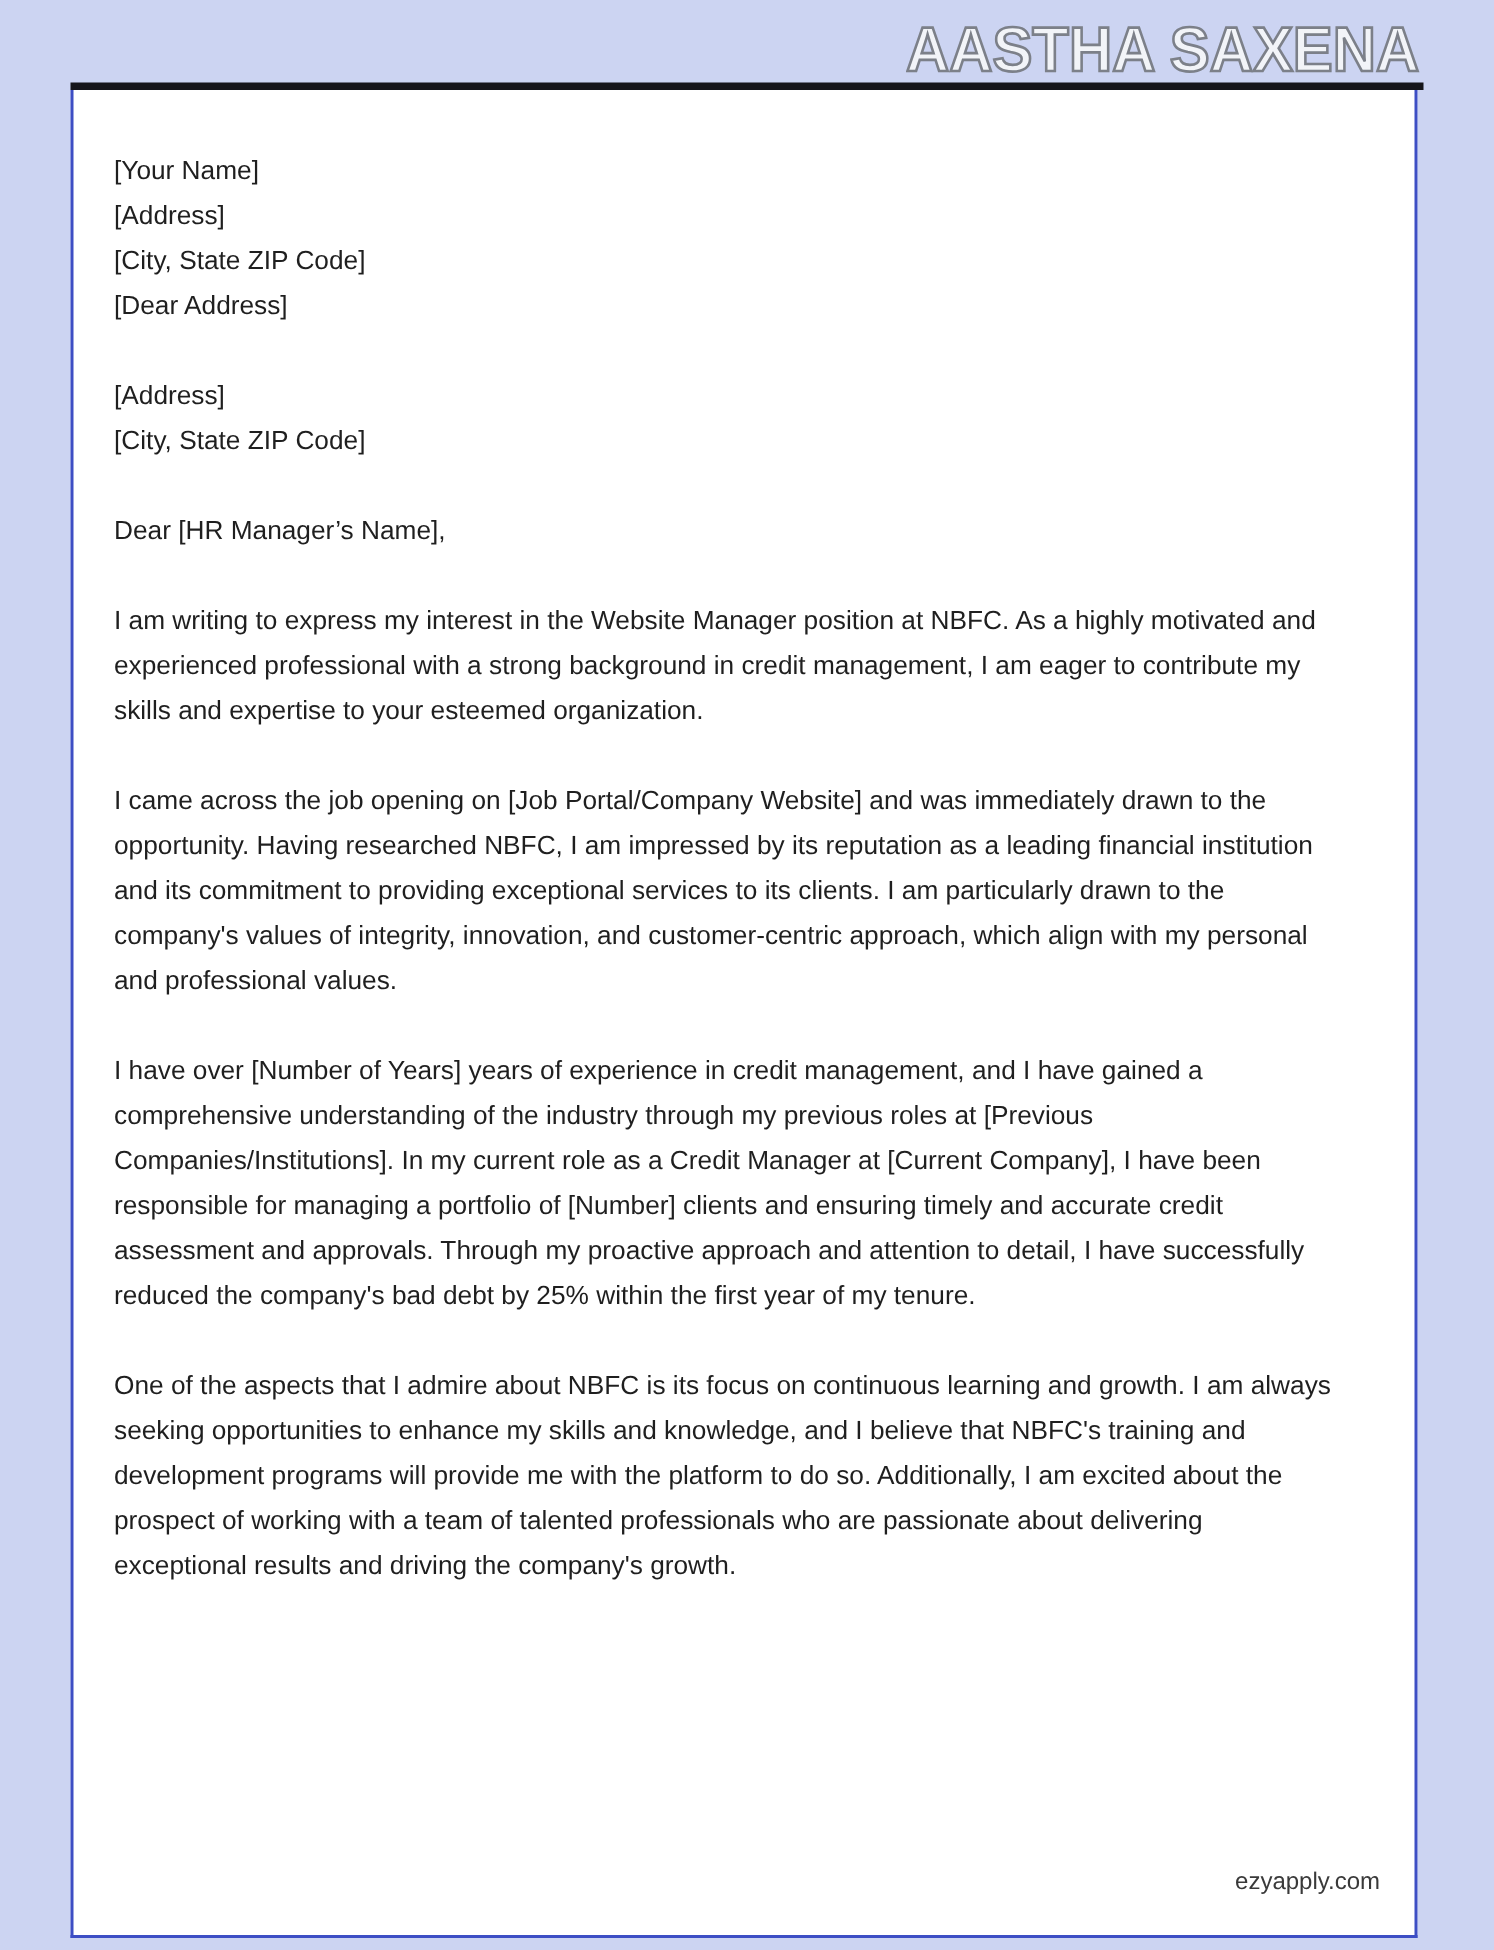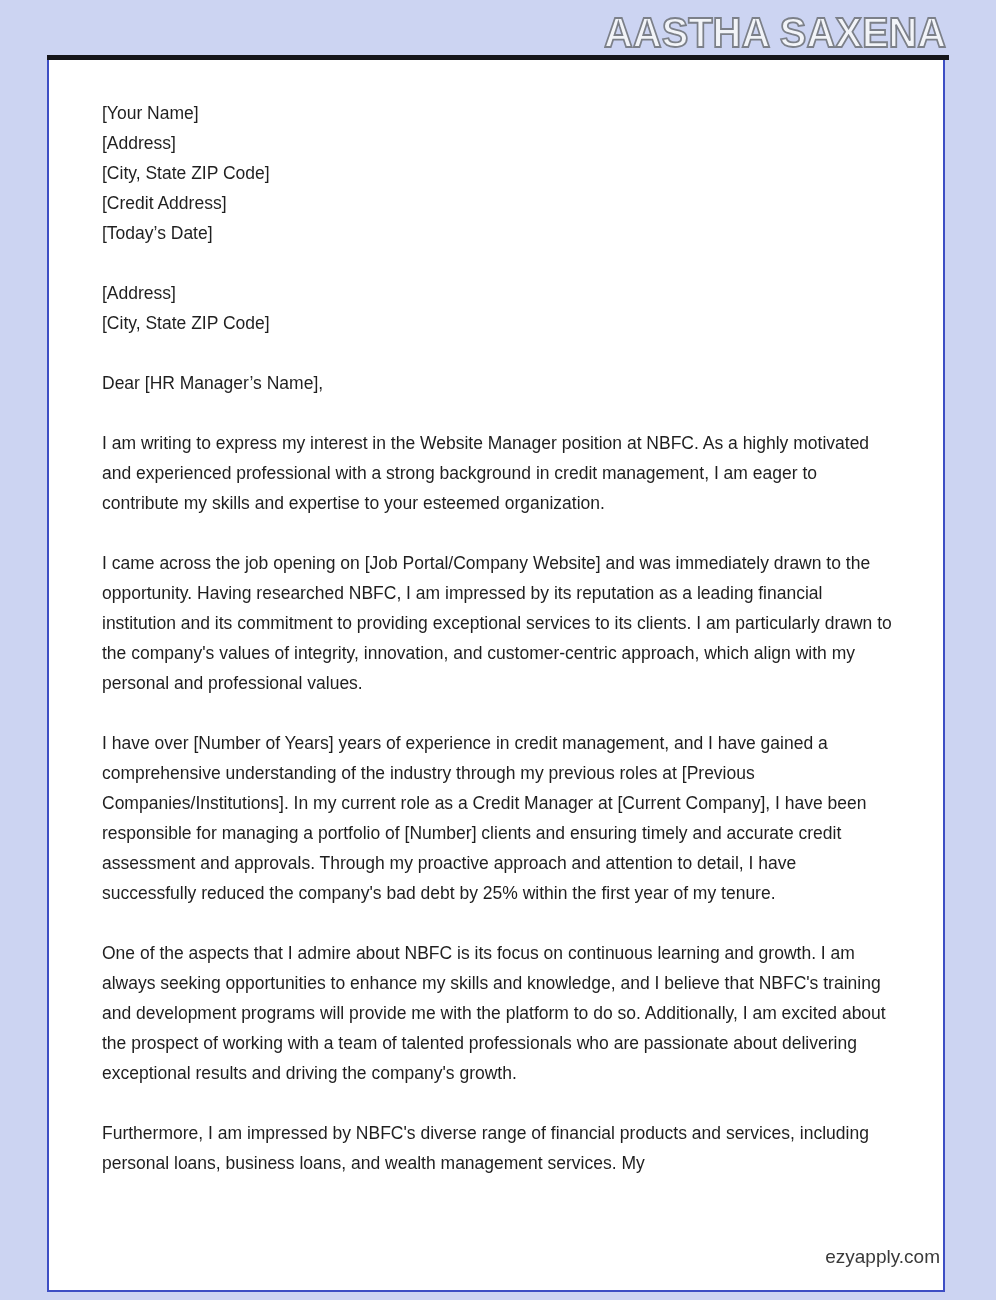--- a/index.html
+++ b/index.html
@@ -43,70 +43,68 @@
     width: 898px;
     height: 1232px;
     background: #ffffff;
     border-left: 2px solid #3d4ec4;
     border-right: 2px solid #3d4ec4;
     border-bottom: 2px solid #3d4ec4;
     box-sizing: border-box;
     overflow: hidden;
   }
   .letter-content {
-    padding: 38px 48px 0 53px;
+    padding: 38px 48px 0 27px;
     font-size: 17.5px;
     line-height: 30px;
     color: #1f1f1f;
   }
   .block {
     margin: 0 0 30px 0;
   }
   .block .line {
     height: 30px;
   }
   .letter-content p {
     margin: 17px 0 30px 0;
   }
   .watermark {
     position: absolute;
     top: 1246px;
-    right: 56px;
-    font-size: 19px;
+    right: 76px;
+    font-size: 16px;
     color: #3a3a3a;
     z-index: 5;
   }
 </style>
 </head>
 <body>
 
 <div class="header-name">AASTHA SAXENA</div>
 
 <div class="header-rule"></div>
 
 <div class="letter-page">
   <div class="letter-content">
 
     <div class="block">
       <div class="line">[Your Name]</div>
       <div class="line">[Address]</div>
       <div class="line">[City, State ZIP Code]</div>
-      <div class="line">[Credit Address]</div>
-      <div class="line">[Today’s Date]</div>
+      <div class="line">[Dear Address]</div>
     </div>
 
     <div class="block">
       <div class="line">[Address]</div>
       <div class="line">[City, State ZIP Code]</div>
     </div>
 
     <p>Dear [HR Manager’s Name],</p>
 
     <p>I am writing to express my interest in the Website Manager position at NBFC. As a highly motivated and experienced professional with a strong background in credit management, I am eager to contribute my skills and expertise to your esteemed organization.</p>
     <p>I came across the job opening on [Job Portal/Company Website] and was immediately drawn to the opportunity. Having researched NBFC, I am impressed by its reputation as a leading financial institution and its commitment to providing exceptional services to its clients. I am particularly drawn to the company's values of integrity, innovation, and customer-centric approach, which align with my personal and professional values.</p>
     <p>I have over [Number of Years] years of experience in credit management, and I have gained a comprehensive understanding of the industry through my previous roles at [Previous Companies/Institutions]. In my current role as a Credit Manager at [Current Company], I have been responsible for managing a portfolio of [Number] clients and ensuring timely and accurate credit assessment and approvals. Through my proactive approach and attention to detail, I have successfully reduced the company's bad debt by 25% within the first year of my tenure.</p>
     <p>One of the aspects that I admire about NBFC is its focus on continuous learning and growth. I am always seeking opportunities to enhance my skills and knowledge, and I believe that NBFC's training and development programs will provide me with the platform to do so. Additionally, I am excited about the prospect of working with a team of talented professionals who are passionate about delivering exceptional results and driving the company's growth.</p>
-    <p>Furthermore, I am impressed by NBFC's diverse range of financial products and services, including personal loans, business loans, and wealth management services. My</p>
 
   </div>
 </div>
 
 <div class="watermark">ezyapply.com</div>
 
 </body></html>

